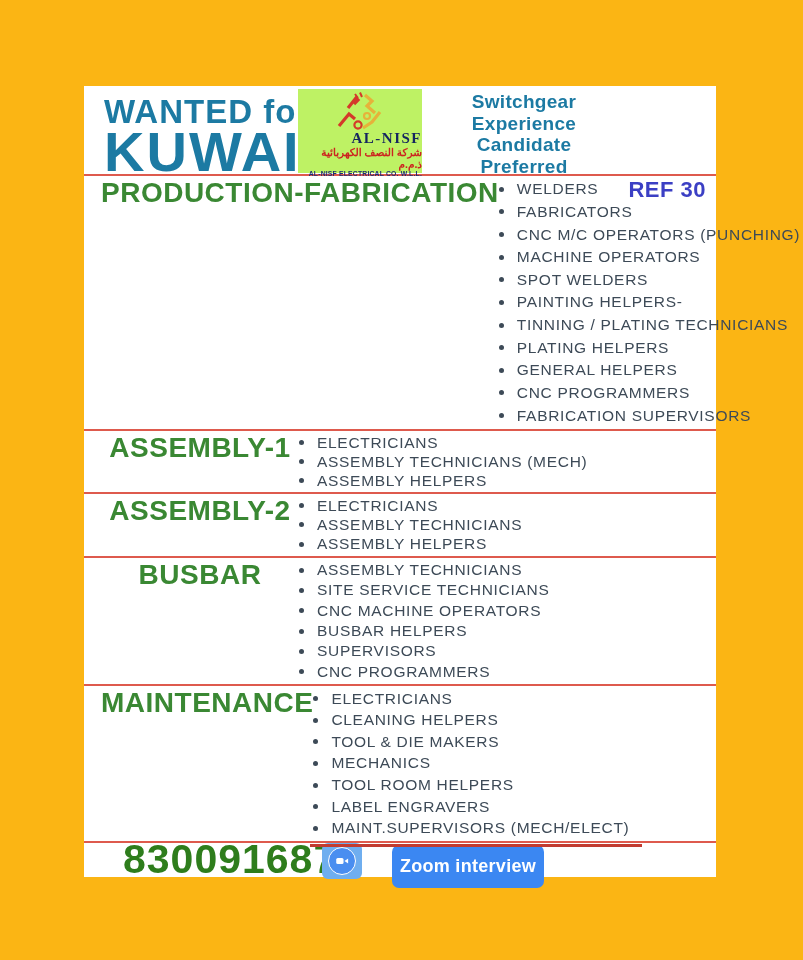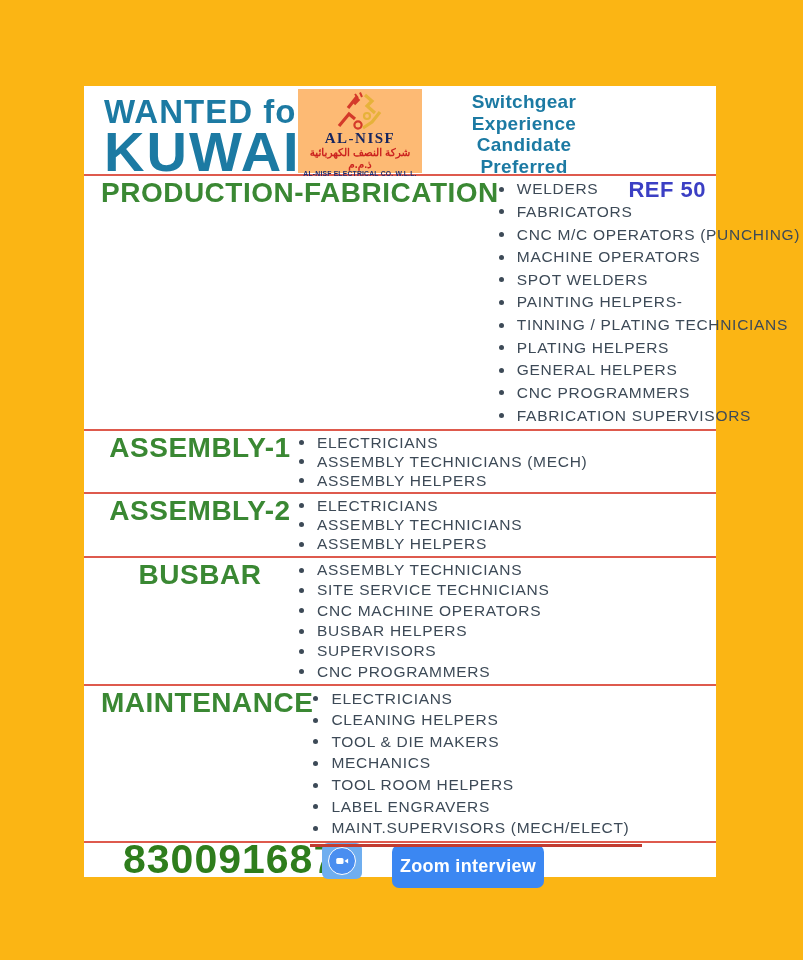--- a/index.html
+++ b/index.html
@@ -15,21 +15,21 @@
   .row { position:relative; display:flex; border-bottom:2px solid #DE5A4D; }
   .row.last { border-bottom:none; }
 
   
   .header-row { height:90px; }
   .title-block { position:absolute; left:20px; top:8px; color:#1C7AA3; }
   .title1 { font-size:33px; font-weight:bold; letter-spacing:1px; line-height:36px; }
   .title2 { font-size:56px; font-weight:bold; letter-spacing:2px; line-height:44px; }
   .logo-block {
     position:absolute; left:214px; top:3px; width:124px; height:84px;
-    background:#fdba74; text-align:center; padding-top:2px;
+    background:#bef264; text-align:right; padding-top:2px;
   }
   .logo-emblem { display:block; margin:0 auto; }
   .logo-name { font-family:"Liberation Serif", serif; font-weight:bold; color:#15255f; font-size:15px; letter-spacing:1.5px; line-height:15px; }
   .logo-arabic { color:#cc2420; font-size:10.5px; line-height:12px; font-weight:bold; }
   .logo-sub { color:#1c2c72; font-size:6.8px; font-weight:bold; letter-spacing:0.2px; line-height:8px; }
   .note-block {
     position:absolute; left:344px; top:5px; width:192px; text-align:center;
     color:#1C7AA3; font-weight:bold; font-size:19px; line-height:21.5px; letter-spacing:0.3px;
   }
 
@@ -96,21 +96,21 @@
       </div>
       <div class="note-block">
         <div>Switchgear</div>
         <div>Experience</div>
         <div>Candidate</div>
         <div>Preferred</div>
       </div>
     </div>
 
     <div class="row row-prod">
-      <div class="ref-label">REF 50</div>
+      <div class="ref-label">REF 30</div>
       <div class="label-cell">
         <div class="label-line">PRODUCTION-</div>
         <div class="label-line">FABRICATION</div>
       </div>
       <div class="list-cell">
         <ul class="jobs">
             <li class="job">
     <span class="bullet"></span>
     <span>WELDERS</span>
   </li>

